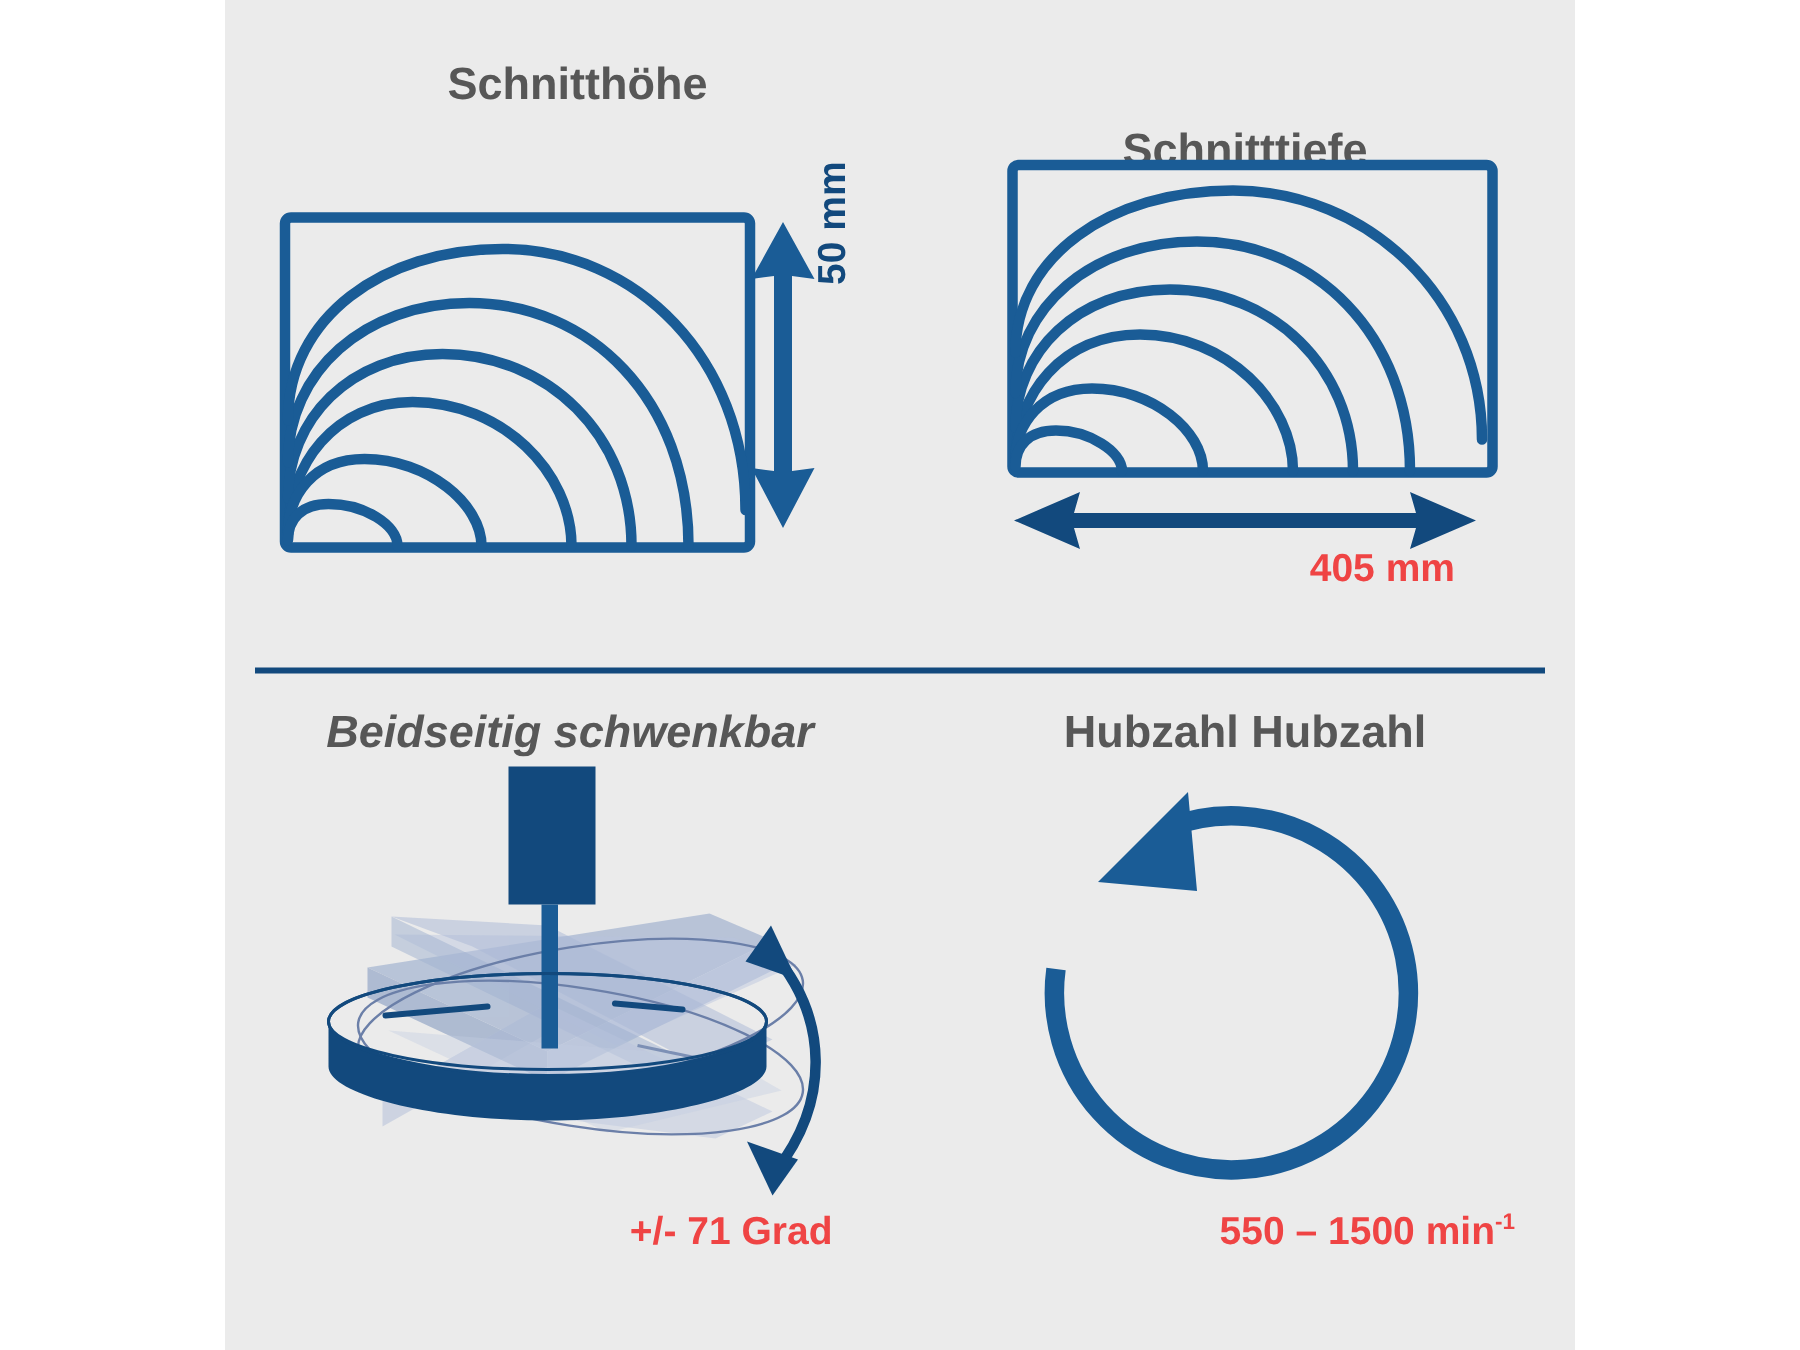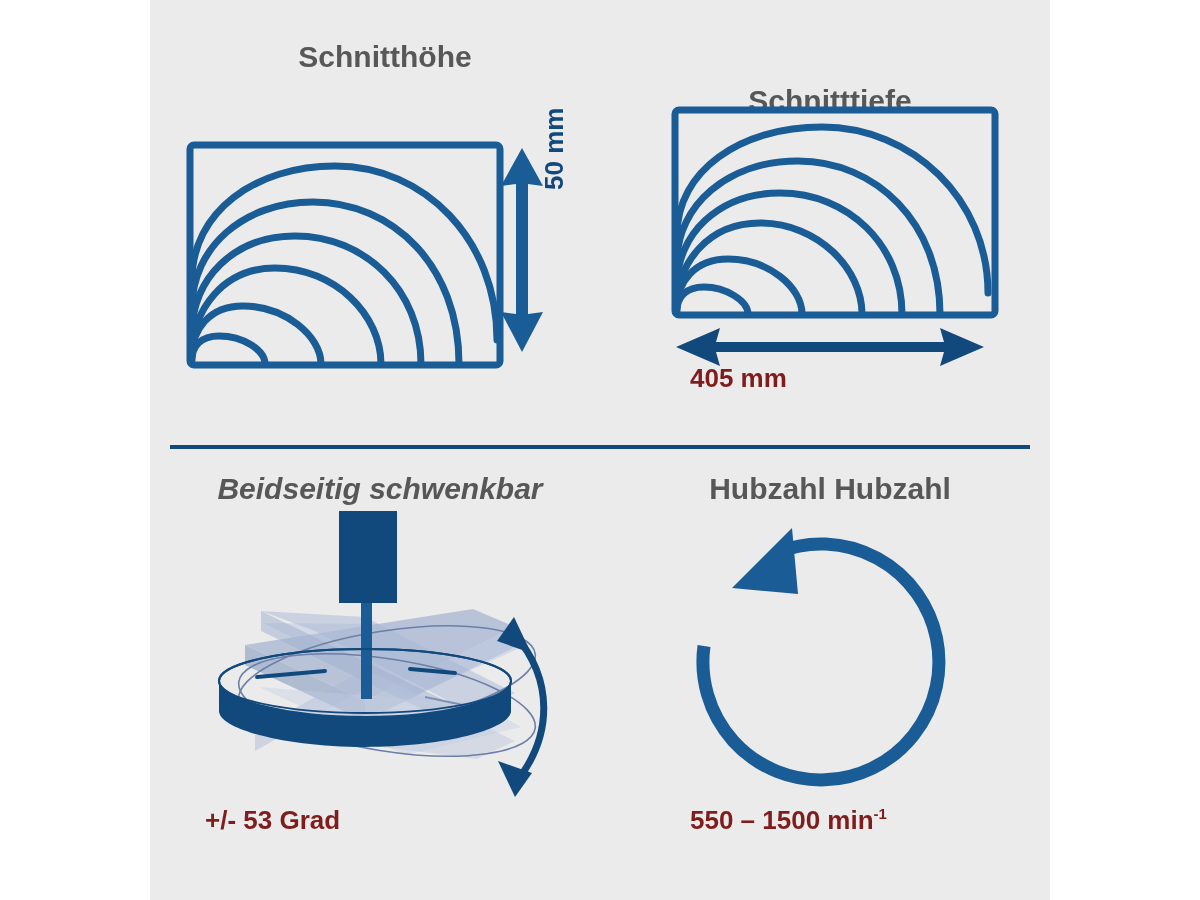--- a/index.html
+++ b/index.html
@@ -29,26 +29,26 @@
     letter-spacing:0px;white-space:nowrap;text-align:center;
   }
   #title-a{left:190px;top:40px;width:390px;}
   #title-b{left:640px;top:40px;width:380px;margin-top:44px;}
   #title-c{left:175px;top:472px;width:410px;font-style:italic;}
   #title-d{left:640px;top:472px;width:380px;}
 
   
   .caption{
     position:absolute;
-    font-size:26px;font-weight:bold;color:#7f1d1d;
-    white-space:nowrap;text-align:left;
+    font-size:26px;font-weight:bold;color:#ef4444;
+    white-space:nowrap;text-align:right;
   }
   #cap-depth{left:690px;top:363px;width:280px;}
   #cap-angle{left:205px;top:805px;width:350px;}
-  #cap-speed{left:690px;top:805px;width:290px;}
+  #cap-speed{left:720px;top:805px;width:290px;}
   #cap-speed sup{font-size:15px;vertical-align:super;}
 
   
   #cap-height{
     position:absolute;left:539px;top:190px;
     font-size:26px;font-weight:bold;color:#12497d;
     transform:rotate(-90deg);transform-origin:left top;
     white-space:nowrap;
   }
 
@@ -179,21 +179,21 @@
       </g>
 
       <g>
         <path d="M300 130 C 338 174, 338 230, 302 276" fill="none" stroke="#12497d" stroke-width="7" stroke-linecap="round"></path>
         <path d="M299 112 L316 148 L282 136 Z" fill="#12497d"></path>
         <path d="M300 292 L283 256 L317 268 Z" fill="#12497d"></path>
       </g>
     </svg>
   </div>
 
-  <div class="caption" id="cap-angle">+/- 53 Grad</div>
+  <div class="caption" id="cap-angle">+/- 71 Grad</div>
 
   <div class="qtitle" id="title-d">Hubzahl Hubzahl</div>
 
   <div class="svgbox" id="circle">
     <svg viewBox="0 0 300 290" width="300" height="290" aria-hidden="true">
       <g fill="none" stroke="#1a5c96" stroke-width="13" stroke-linecap="butt">
         <path d="M 108 42
                  A 118 118 0 1 1 34 136"></path>
       </g>
       <path d="M 122 18 L 128 84 L 62 78 Z" fill="#1a5c96"></path>

